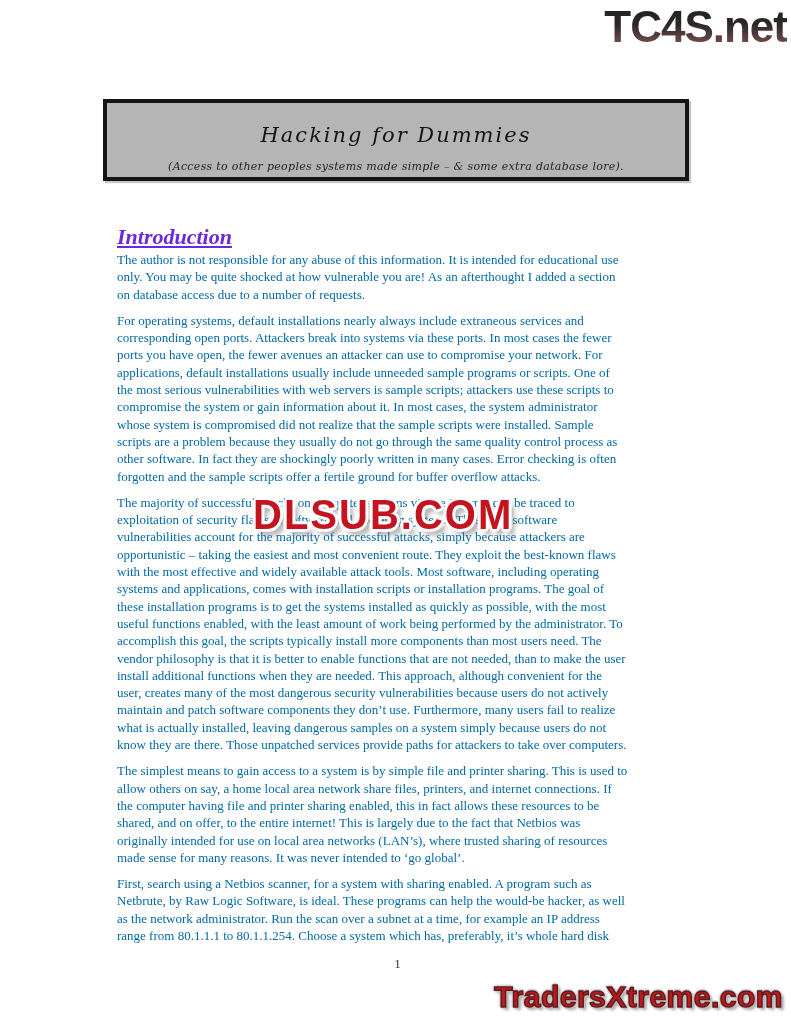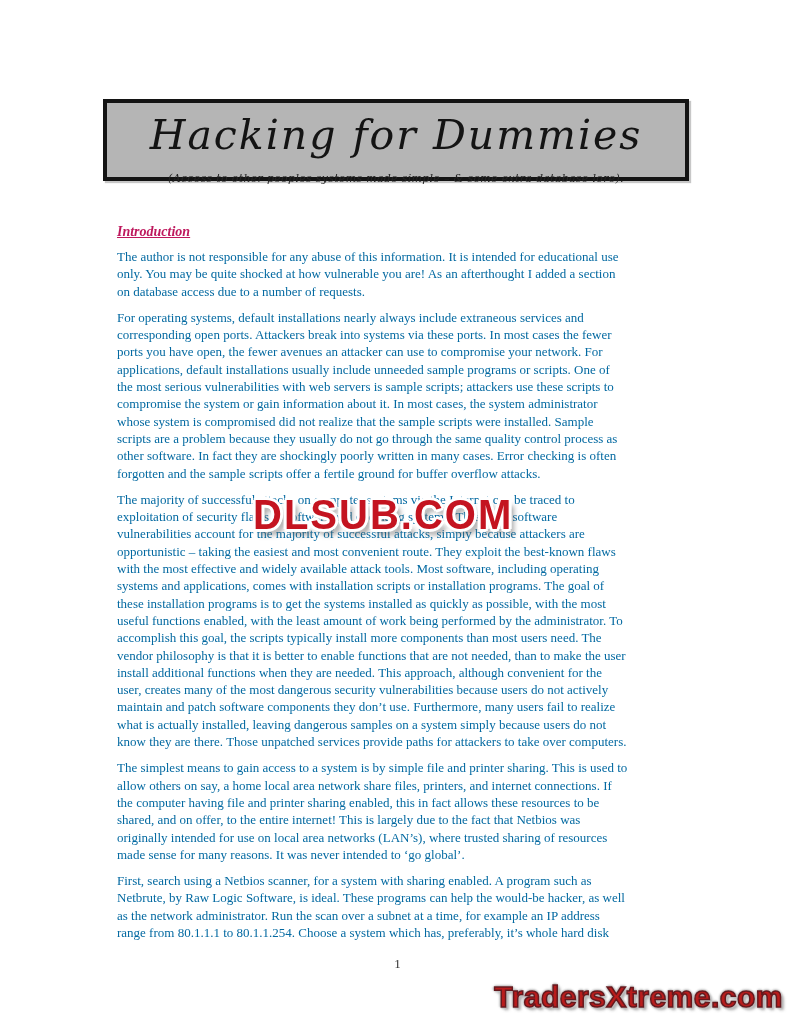--- a/index.html
+++ b/index.html
@@ -24,33 +24,33 @@
   }
 
   
   .banner {
     position:absolute; left:103px; top:99px; width:586px; height:82px;
     background:#b5b5b5; border:4px solid #141414; box-sizing:border-box;
     box-shadow:2px 2px 1px rgba(130,130,130,.45);
     text-align:center;
   }
   .banner-title {
-    margin-top:8px; font-family:"DejaVu Serif", serif; font-style:italic;
-    font-size:41px; letter-spacing:2px; color:#141414;
+    margin-top:20px; font-family:"DejaVu Serif", serif; font-style:italic;
+    font-size:21px; letter-spacing:2px; color:#141414;
   }
   .banner-subtitle {
     margin-top:13px; font-family:"DejaVu Serif", serif; font-style:italic;
     font-size:11px; letter-spacing:.3px; color:#242424;
   }
 
   
   .content { position:absolute; left:117px; top:224px; width:565px; }
   .heading {
-    margin:0 0 8px 0; font-size:14px; font-weight:bold; font-style:italic;
-    text-decoration:underline; color:#be185d;
+    margin:0 0 1px 0; font-size:22px; font-weight:bold; font-style:italic;
+    text-decoration:underline; color:#6d28d9;
   }
   .para {
     margin:0 0 9px 0; white-space:pre; font-size:13px; line-height:17.3px;
     color:#0369a1;
   }
 
   
   .dlsub {
     position:absolute; left:253px; top:492px;
     font-family:"Liberation Sans", sans-serif; font-weight:bold;
@@ -78,20 +78,21 @@
       -2px 0 2px rgba(190,190,190,.9), 2px 0 2px rgba(190,190,190,.9),
       0 -2px 2px rgba(190,190,190,.9), 0 2px 2px rgba(190,190,190,.9),
       3px 3px 3px rgba(140,140,140,.8);
   }
 </style>
 </head>
 <body>
 
 <div class="page">
 
+  <div class="tc4s">TC4S.net</div>
 
   <div class="banner">
     <div class="banner-title">Hacking for Dummies</div>
     <div class="banner-subtitle">(Access to other peoples systems made simple – &amp; some extra database lore).</div>
   </div>
 
   <div class="content">
     <div class="heading">Introduction</div>
     <p class="para">The author is not responsible for any abuse of this information. It is intended for educational use
 only. You may be quite shocked at how vulnerable you are! As an afterthought I added a section

